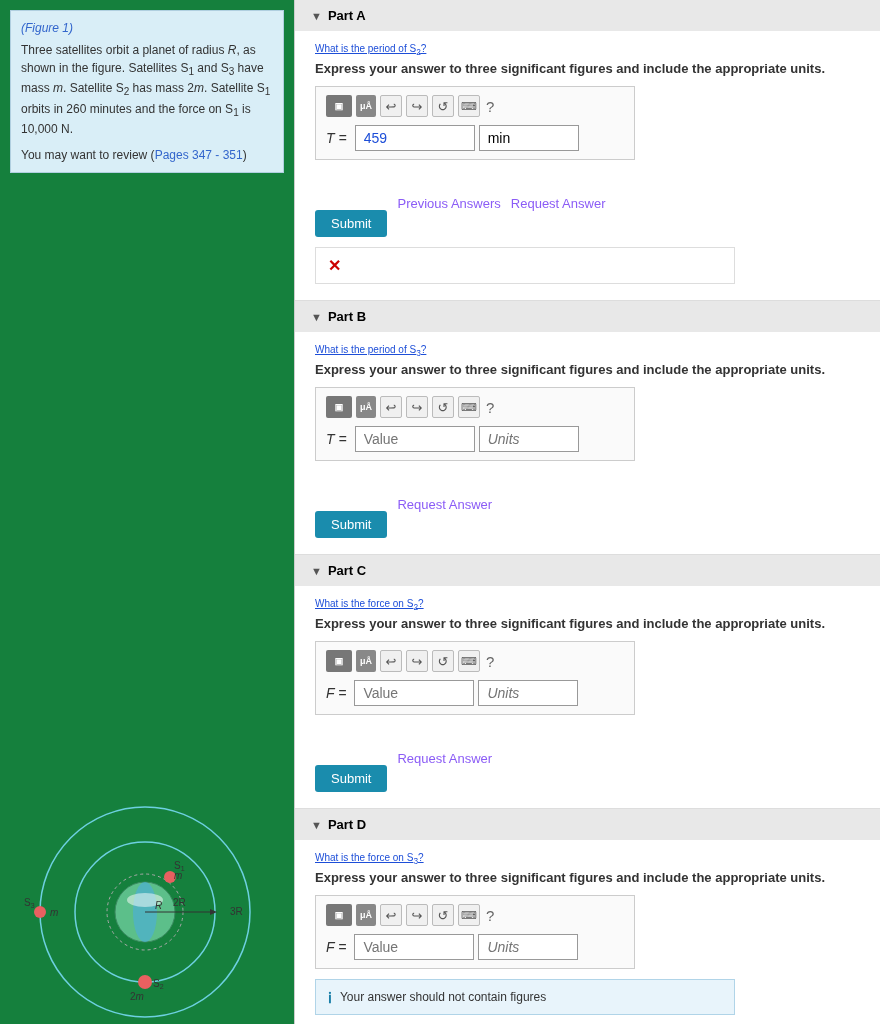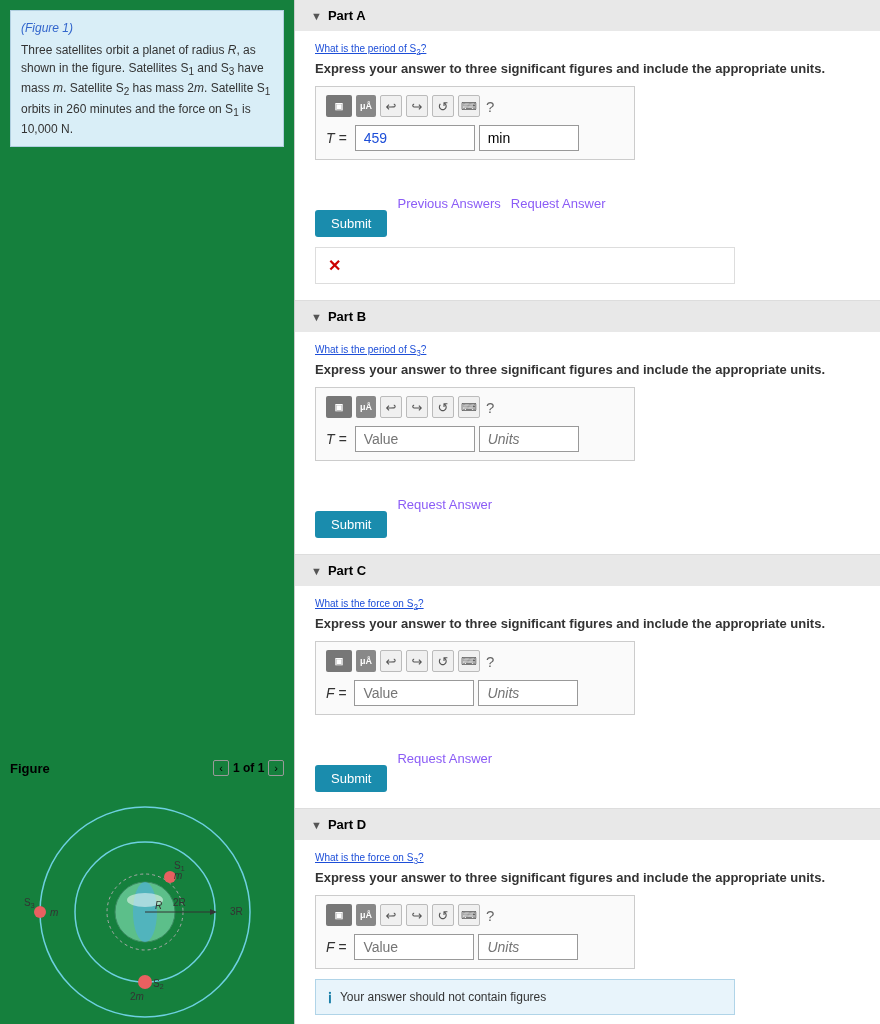--- a/index.html
+++ b/index.html
@@ -270,31 +270,26 @@
   </style>
 </head>
 <body>
 
 <div class="left-panel">
   <div class="info-box">
     <div class="figure-label">(Figure 1)</div>
     <div style="margin-top:4px;">
       Three satellites orbit a planet of radius <i>R</i>, as shown in the figure. Satellites S<sub>1</sub> and S<sub>3</sub> have mass <i>m</i>. Satellite S<sub>2</sub> has mass 2<i>m</i>. Satellite S<sub>1</sub> orbits in 260 minutes and the force on S<sub>1</sub> is 10,000 N.
     </div>
+    <div style="margin-top:8px;">
+      You may want to review (<a href="#" style="color:#3366cc;">Pages 347 - 351</a>)
+    </div>
   </div>
 
   <div class="figure-section">
-    <div class="figure-header">
-      <span>Figure</span>
-      <div class="figure-nav">
-        <button>‹</button>
-        <span>1 of 1</span>
-        <button>›</button>
-      </div>
-    </div>
 
     <div class="figure-canvas">
       <svg viewBox="0 0 270 240" xmlns="http://www.w3.org/2000/svg">
 
         <circle cx="135" cy="130" r="105" fill="none" stroke="#6dd0e0" stroke-width="1.5"></circle>
 
         <circle cx="135" cy="130" r="70" fill="none" stroke="#6dd0e0" stroke-width="1.5"></circle>
 
         <circle cx="135" cy="130" r="38" fill="none" stroke="#aaa" stroke-width="1" stroke-dasharray="3,3"></circle>
 

